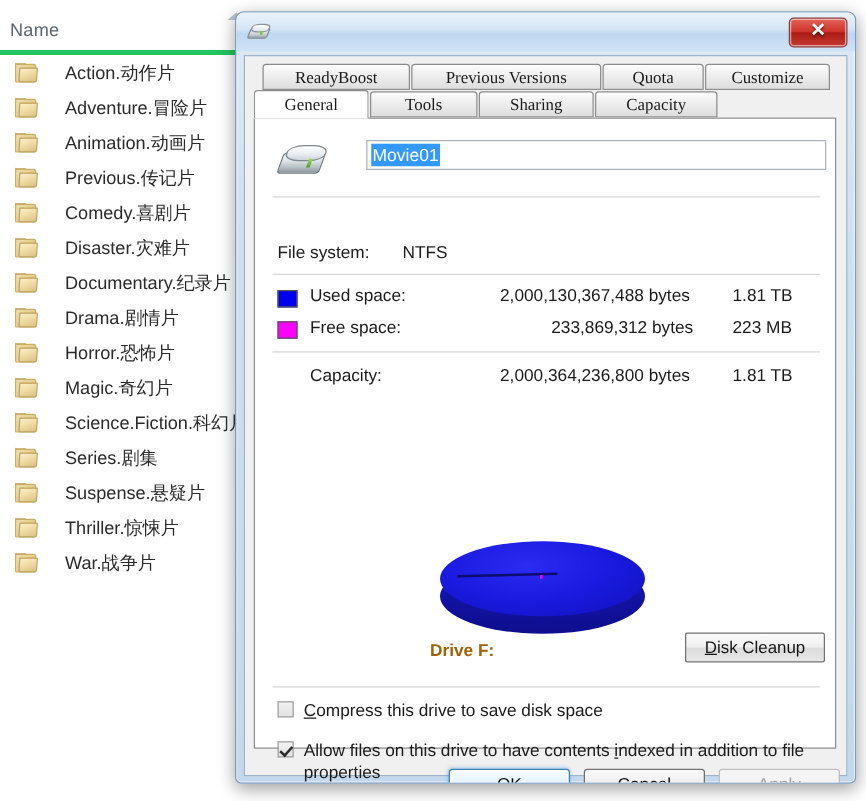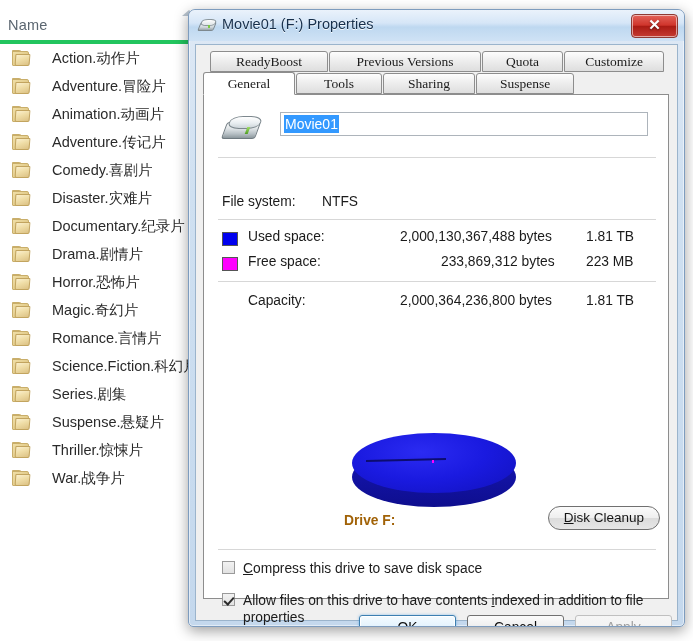--- a/index.html
+++ b/index.html
@@ -268,21 +268,21 @@
   }
   .hdd-lg .led {
     position: absolute;
     left: 24px; top: 14px;
     width: 3px; height: 7px;
     background: linear-gradient(180deg, #9ede63, #4f9c24);
     transform: skewX(-20deg);
   }
   #vol-name-input {
     position: absolute;
-    left: 76px; top: 7px;
+    left: 89px; top: 7px;
     width: 368px; height: 24px;
     background: #ffffff;
     border: 1px solid #adb4bb;
     box-sizing: border-box;
     font-family: "Liberation Sans", sans-serif;
     font-size: 14px;
     color: #000;
     padding: 0 3px;
     line-height: 22px;
     cursor: text;
@@ -360,21 +360,21 @@
     color: #a16207;
     font-weight: bold;
   }
 
   #disk-cleanup-btn {
     position: absolute;
     left: 344px; top: 411px;
     width: 112px; height: 24px;
     background: linear-gradient(180deg, #fbfbfb 0%, #efefef 48%, #dcdcdc 52%, #e6e6e6 100%);
     border: 1px solid #707070;
-    border-radius: 12px;
+    border-radius: 2px;
     font-size: 13.5px;
     color: #141414;
     line-height: 22px;
     text-align: center;
     cursor: pointer;
     box-sizing: border-box;
   }
   #disk-cleanup-btn u { text-decoration: underline; }
 
   .chk-row {
@@ -477,21 +477,21 @@
             <span class="fi-front"></span>
           </span>
           <span class="file-name">Animation.动画片</span>
         </div>
         <div class="file-row">
           <span class="folder-icon">
             <span class="fi-tab"></span>
             <span class="fi-back"></span>
             <span class="fi-front"></span>
           </span>
-          <span class="file-name">Adventure.传记片</span>
+          <span class="file-name">Previous.传记片</span>
         </div>
         <div class="file-row">
           <span class="folder-icon">
             <span class="fi-tab"></span>
             <span class="fi-back"></span>
             <span class="fi-front"></span>
           </span>
           <span class="file-name">Comedy.喜剧片</span>
         </div>
         <div class="file-row">
@@ -526,28 +526,20 @@
           </span>
           <span class="file-name">Horror.恐怖片</span>
         </div>
         <div class="file-row">
           <span class="folder-icon">
             <span class="fi-tab"></span>
             <span class="fi-back"></span>
             <span class="fi-front"></span>
           </span>
           <span class="file-name">Magic.奇幻片</span>
-        </div>
-        <div class="file-row">
-          <span class="folder-icon">
-            <span class="fi-tab"></span>
-            <span class="fi-back"></span>
-            <span class="fi-front"></span>
-          </span>
-          <span class="file-name">Romance.言情片</span>
         </div>
         <div class="file-row">
           <span class="folder-icon">
             <span class="fi-tab"></span>
             <span class="fi-back"></span>
             <span class="fi-front"></span>
           </span>
           <span class="file-name">Science.Fiction.科幻片</span>
         </div>
         <div class="file-row">
@@ -588,40 +580,39 @@
   <div id="dialog">
 
     <div id="dlg-titlebar">
       <span class="tb-icon">
         <span class="hdd">
           <span class="hdd-body"></span>
           <span class="hdd-top"></span>
           <span class="hdd-led"></span>
         </span>
       </span>
-      <span class="tb-title">Movie01 (F:) Properties</span>
       <div id="close-btn">
         <span class="x-glyph">✕</span>
       </div>
     </div>
 
     <div id="dlg-body">
 
       <div id="tabs">
         <div class="tab-row row1">
             <div class="tab" style="width: 118px;">ReadyBoost</div>
             <div class="tab" style="width: 152px;">Previous Versions</div>
             <div class="tab" style="width: 81px;">Quota</div>
             <div class="tab" style="width: 100px;">Customize</div>
           </div>
         <div class="tab-row row2">
             <div class="tab active" style="width: 92px;">General</div>
             <div class="tab" style="width: 86px;">Tools</div>
             <div class="tab" style="width: 92px;">Sharing</div>
-            <div class="tab" style="width: 98px;">Suspense</div>
+            <div class="tab" style="width: 98px;">Capacity</div>
           </div>
       </div>
 
       <div id="tab-pane">
 
         <div id="vol-row">
           <span id="vol-icon">
             <span class="hdd-lg">
               <span class="b1"></span>
               <span class="b2"></span>

